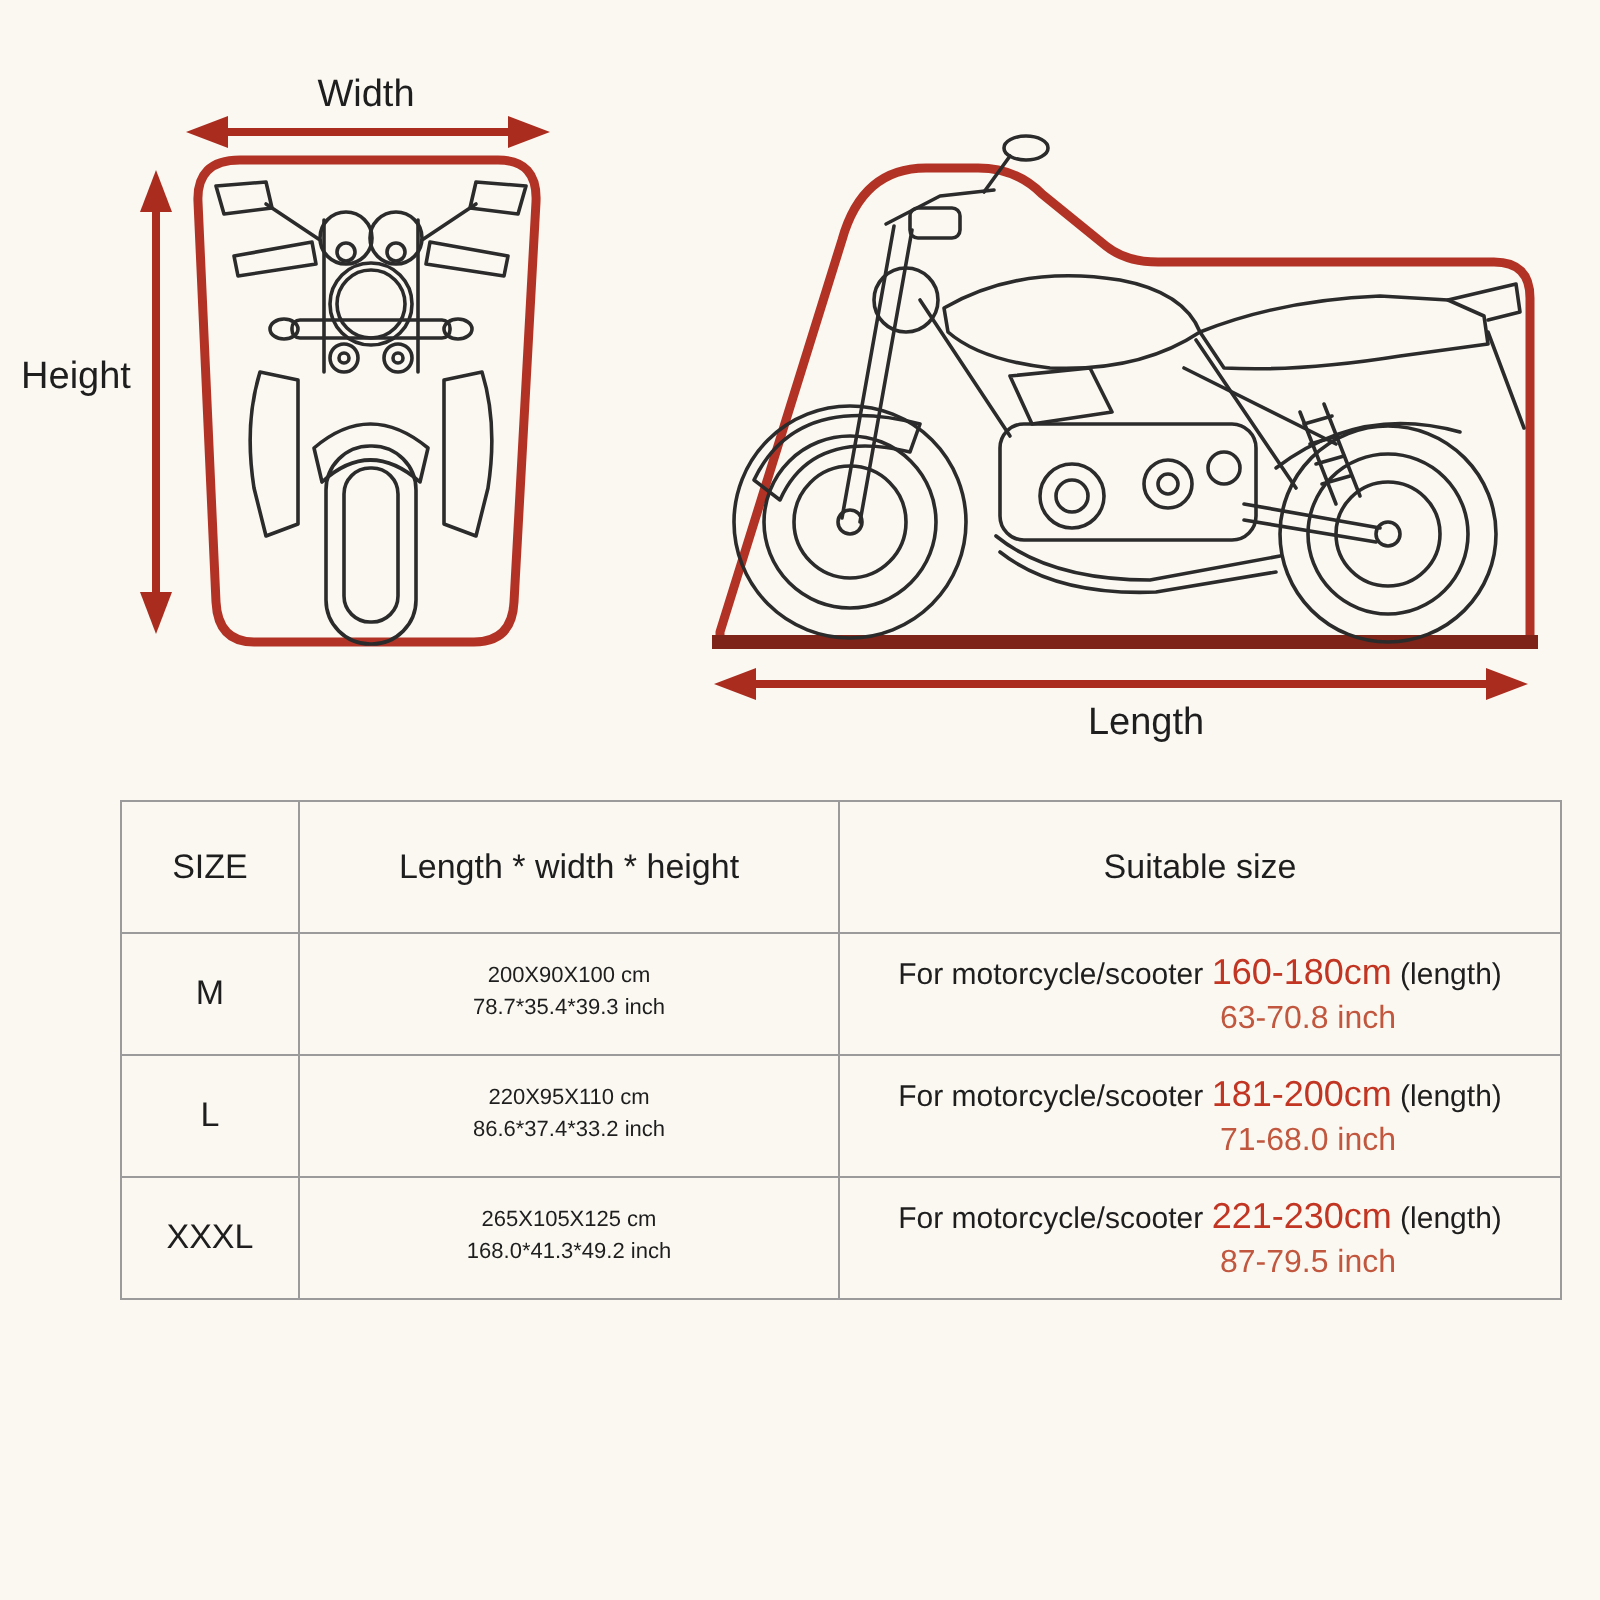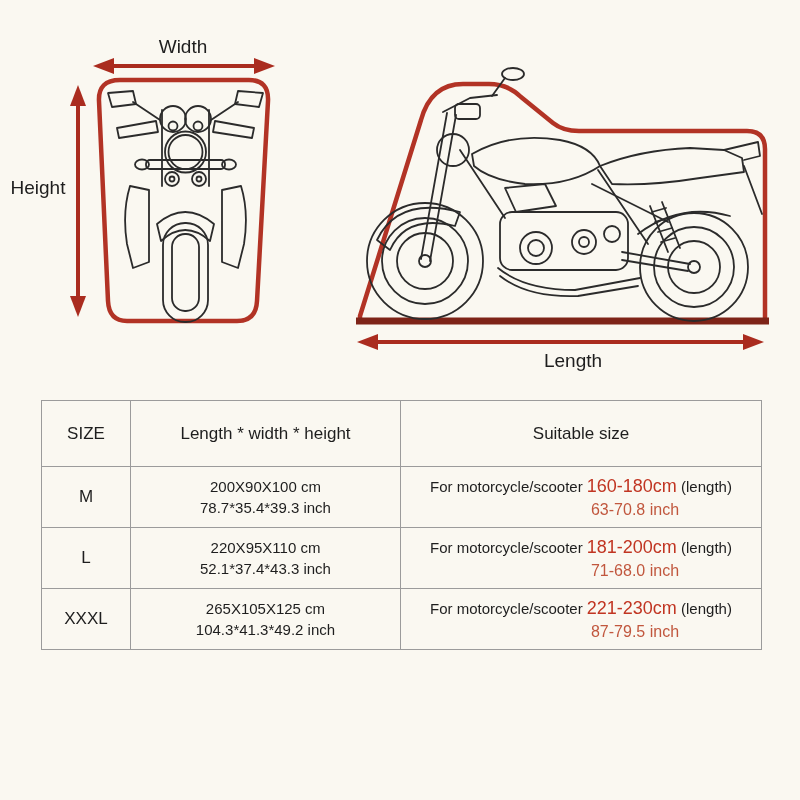--- a/index.html
+++ b/index.html
@@ -20,38 +20,38 @@
     color:var(--text);
   }
   .stage{position:relative;width:673px;height:800px;}
   svg.diagram{position:absolute;left:0;top:0;}
   svg text{
     font-family:"Liberation Sans", sans-serif;
     font-size:19px;
     fill:var(--text);
   }
   
-  .size-table-wrap{position:absolute;left:41px;top:400px;}
+  .size-table-wrap{position:absolute;left:60px;top:400px;}
   table.size-table{
     border-collapse:collapse;
     table-layout:fixed;
     width:720px;
     background:var(--background);
   }
   table.size-table th, table.size-table td{
     border:1px solid var(--table-border);
     vertical-align:middle;
     text-align:center;
     padding:0;
   }
   table.size-table tr.head-row{height:66px;}
   table.size-table tr.data-row{height:61px;}
   th{font-weight:normal;font-size:17px;}
   td.c-size{font-size:17px;}
-  .dims-cm,.dims-inch{font-size:15px;line-height:1.42;}
+  .dims-cm,.dims-inch{font-size:11px;line-height:1.42;}
   .suit-line1{font-size:15px;line-height:1.25;}
   .suit-range{font-size:18px;color:var(--range-red);}
   .suit-inch{
     font-size:16px;
     color:var(--inch-red);
     text-align:center;
     padding-left:108px;
     margin-top:2px;
     line-height:1.2;
   }
@@ -196,39 +196,39 @@
             <span class="suit-suffix">(length)</span>
           </div>
           <div class="suit-inch">63-70.8 inch</div>
         </td>
       </tr>
 
       <tr class="data-row">
         <td class="c-size">L</td>
         <td class="c-dims">
           <div class="dims-cm">220X95X110 cm</div>
-          <div class="dims-inch">52.1*37.4*43.3 inch</div>
+          <div class="dims-inch">86.6*37.4*33.2 inch</div>
         </td>
         <td class="c-suit">
           <div class="suit-line1">
             <span class="suit-prefix">For motorcycle/scooter</span>
             <span class="suit-range">181-200cm</span>
             <span class="suit-suffix">(length)</span>
           </div>
           <div class="suit-inch">71-68.0 inch</div>
         </td>
       </tr>
 
 
 
       <tr class="data-row">
         <td class="c-size">XXXL</td>
         <td class="c-dims">
           <div class="dims-cm">265X105X125 cm</div>
-          <div class="dims-inch">104.3*41.3*49.2 inch</div>
+          <div class="dims-inch">168.0*41.3*49.2 inch</div>
         </td>
         <td class="c-suit">
           <div class="suit-line1">
             <span class="suit-prefix">For motorcycle/scooter</span>
             <span class="suit-range">221-230cm</span>
             <span class="suit-suffix">(length)</span>
           </div>
           <div class="suit-inch">87-79.5 inch</div>
         </td>
       </tr>

